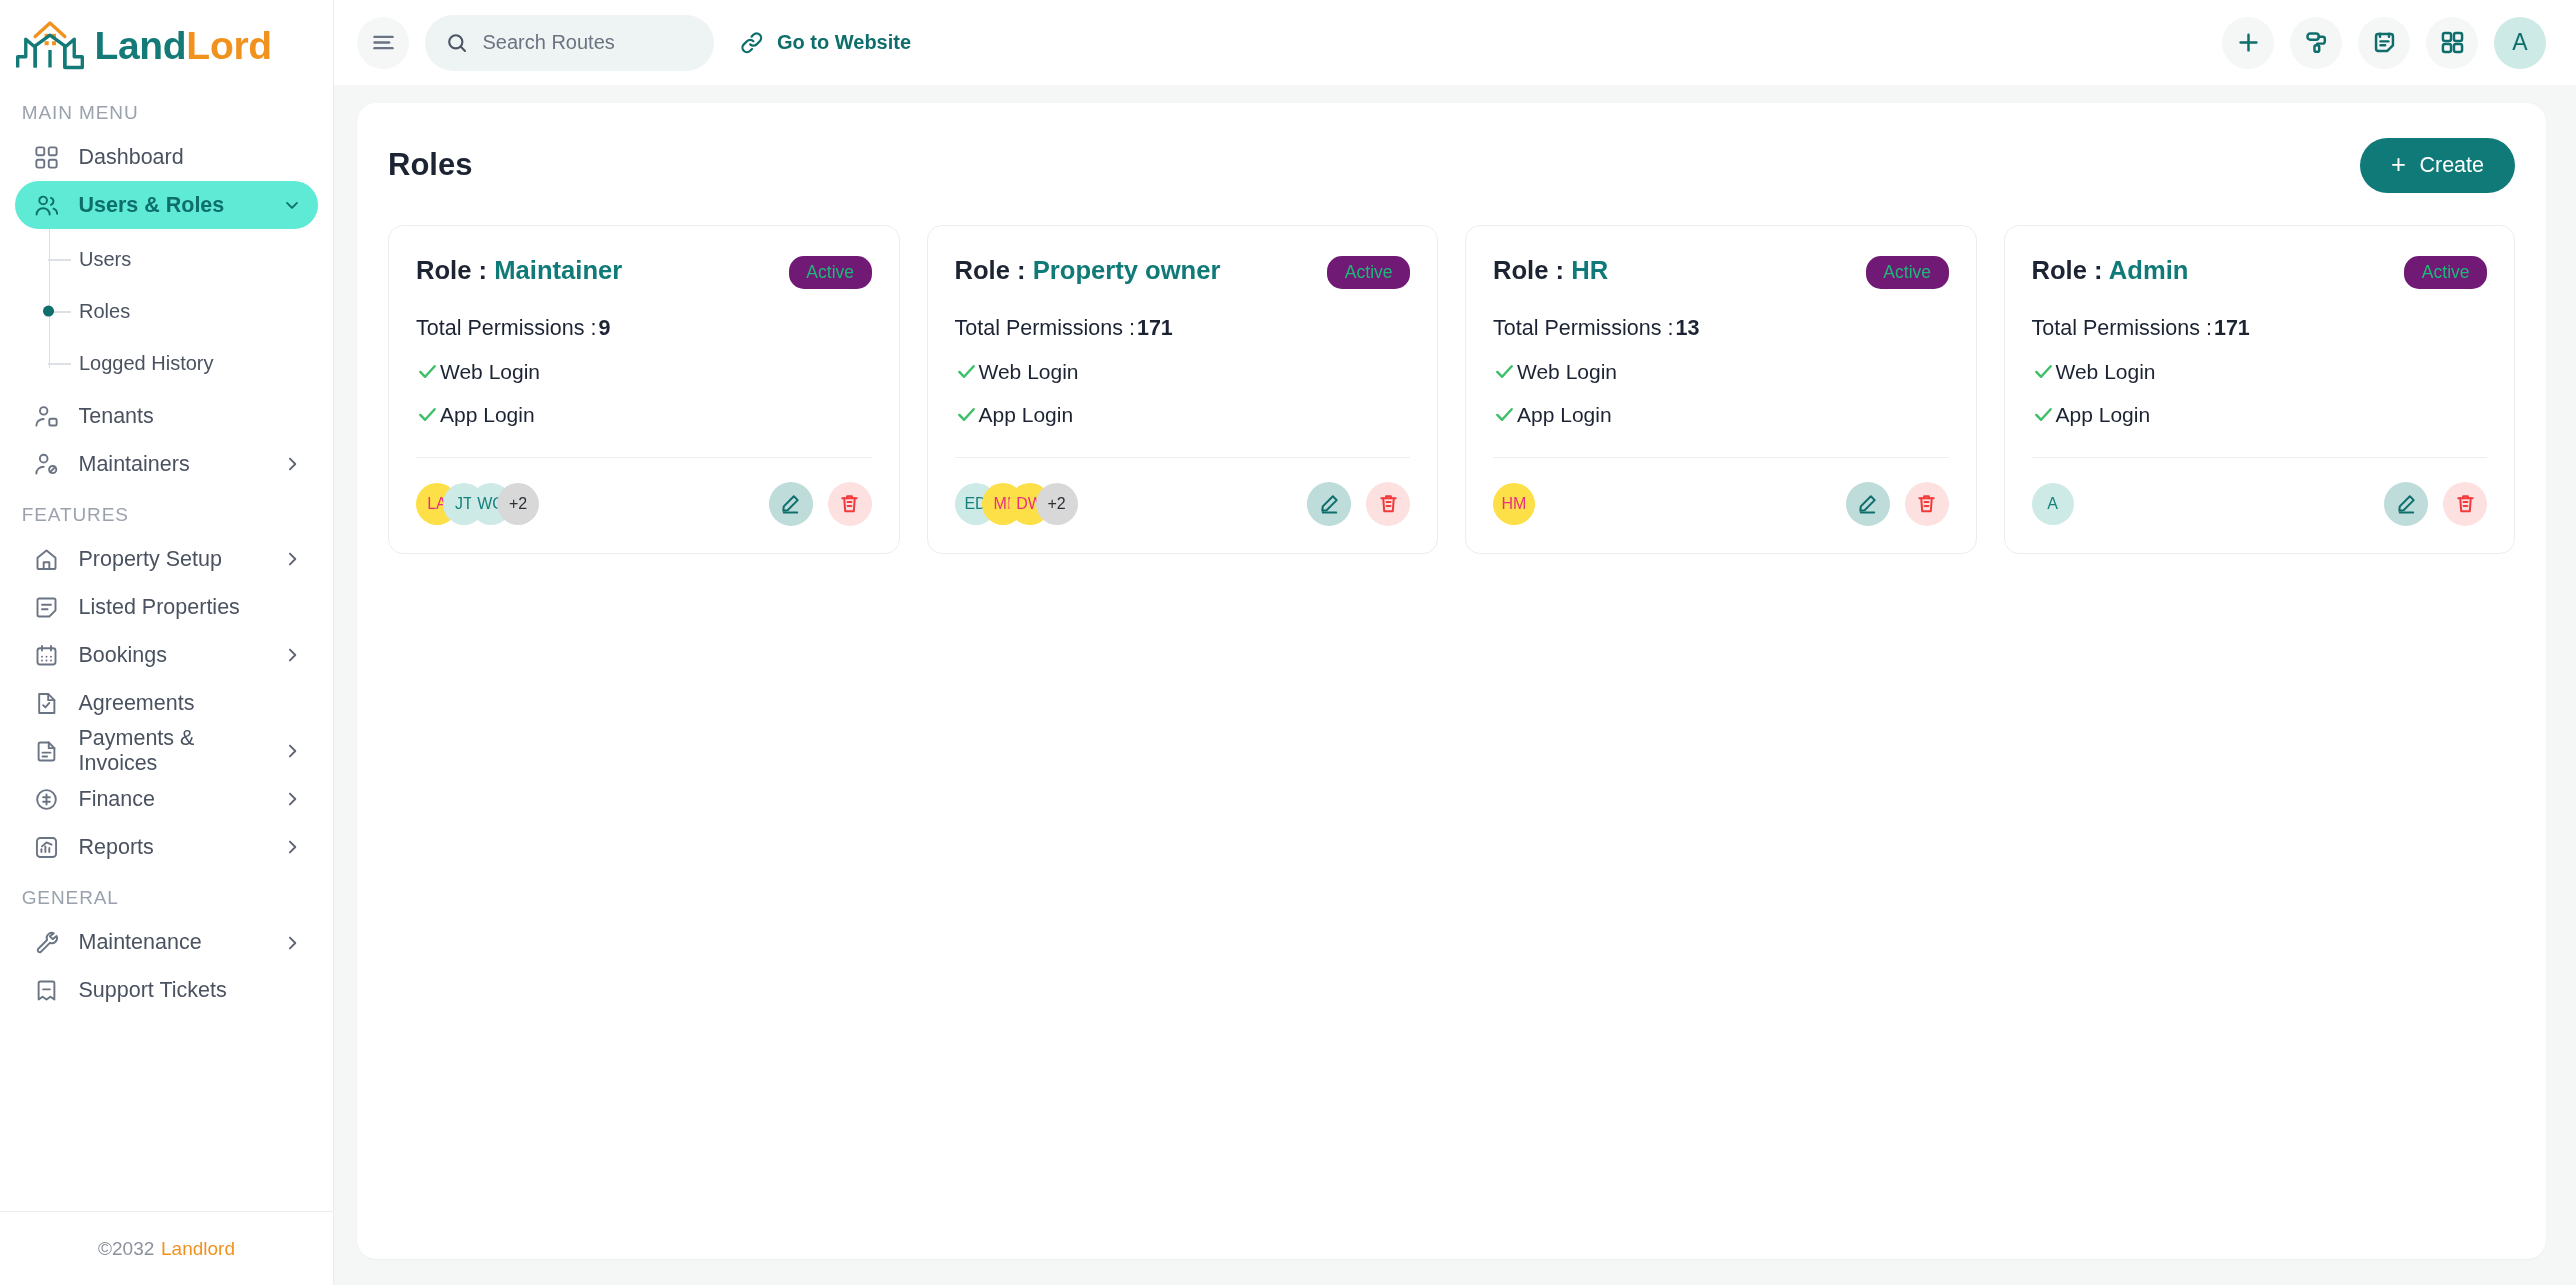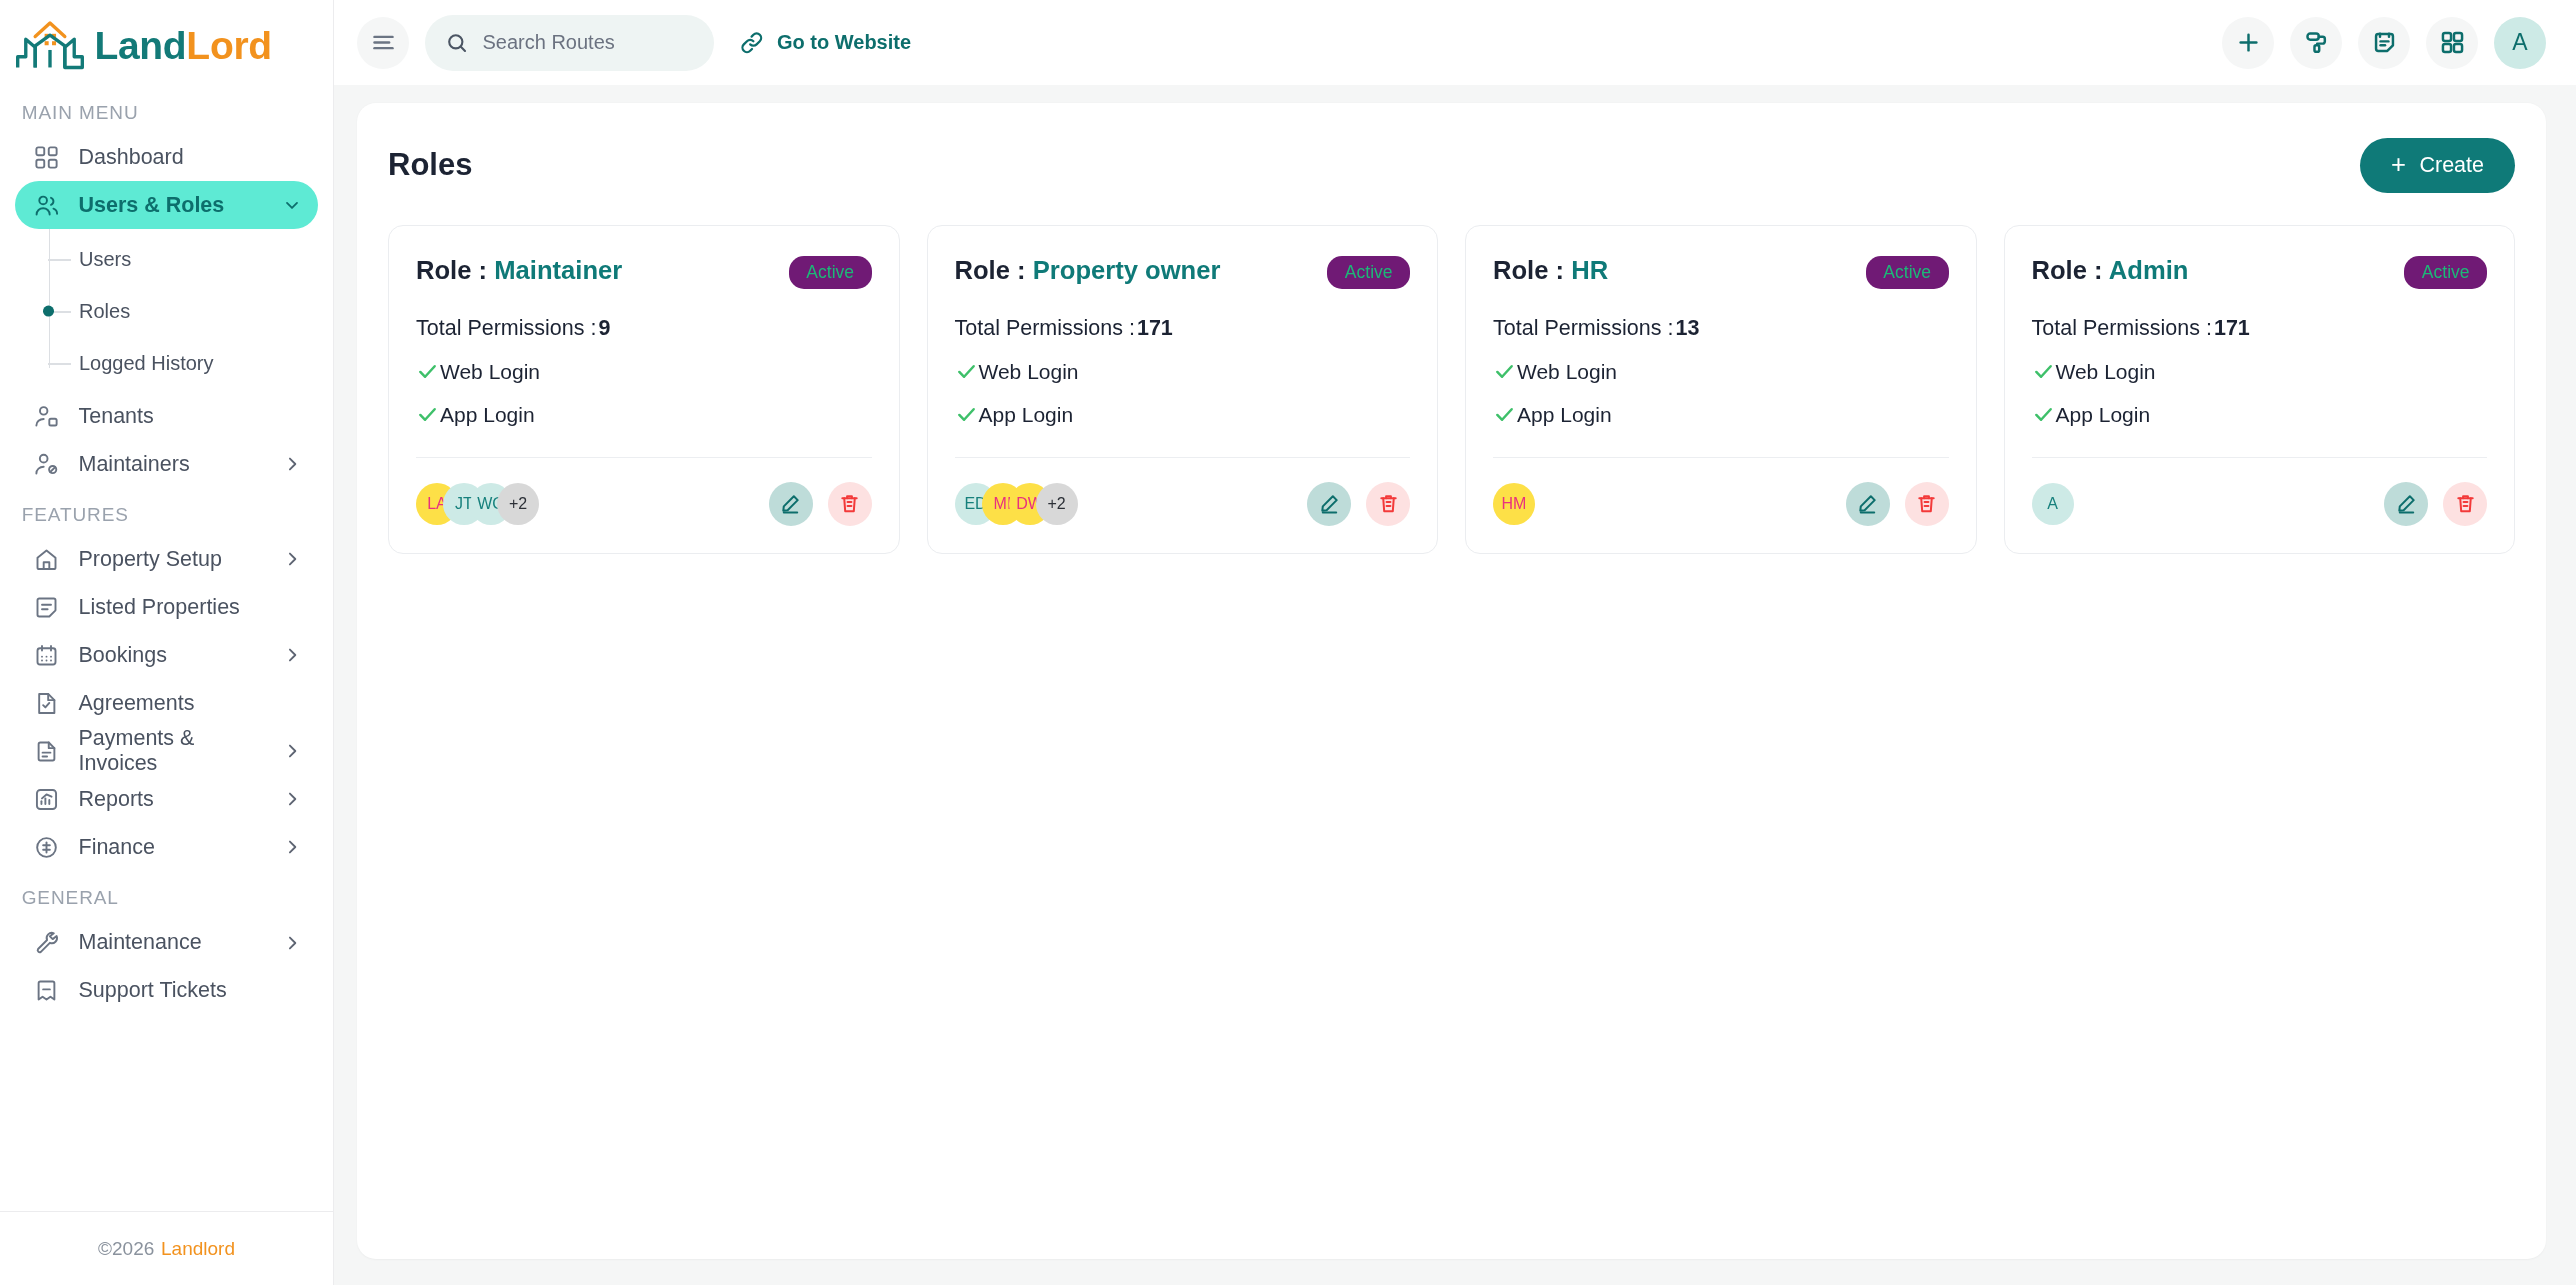--- a/index.html
+++ b/index.html
@@ -331,52 +331,52 @@
         <span class="chev">
           <svg viewBox="0 0 24 24">
               <path d="M9.5 5.5 L16 12 L9.5 18.5"></path>
             </svg>
         </span>
       </div>
 
       <div class="nav-item">
         <span class="nav-icon">
           <svg viewBox="0 0 24 24">
+              <circle cx="12" cy="12" r="8.3"></circle>
+              <path d="M12 7.5 v9"></path>
+              <path d="M9 10 h6"></path>
+              <path d="M9 14 h6"></path>
+            </svg>
+        </span>
+        <span class="nav-label">Finance</span>
+        <span class="chev">
+          <svg viewBox="0 0 24 24">
+              <path d="M9.5 5.5 L16 12 L9.5 18.5"></path>
+            </svg>
+        </span>
+      </div>
+
+      <div class="nav-item">
+        <span class="nav-icon">
+          <svg viewBox="0 0 24 24">
               <rect x="3.5" y="3.5" width="17" height="17" rx="3"></rect>
               <path d="M7.5 16 v-2.5"></path>
               <path d="M11 16 v-5"></path>
               <path d="M14.5 16 v-3.5"></path>
               <path d="M8 11 L12 7.5 L16.5 9.5"></path>
             </svg>
         </span>
         <span class="nav-label">Reports</span>
         <span class="chev">
           <svg viewBox="0 0 24 24">
               <path d="M9.5 5.5 L16 12 L9.5 18.5"></path>
             </svg>
         </span>
       </div>
 
-      <div class="nav-item">
-        <span class="nav-icon">
-          <svg viewBox="0 0 24 24">
-              <circle cx="12" cy="12" r="8.3"></circle>
-              <path d="M12 7.5 v9"></path>
-              <path d="M9 10 h6"></path>
-              <path d="M9 14 h6"></path>
-            </svg>
-        </span>
-        <span class="nav-label">Finance</span>
-        <span class="chev">
-          <svg viewBox="0 0 24 24">
-              <path d="M9.5 5.5 L16 12 L9.5 18.5"></path>
-            </svg>
-        </span>
-      </div>
-
       <div class="nav-section-title">GENERAL</div>
 
       <div class="nav-item">
         <span class="nav-icon">
           <svg viewBox="0 0 24 24">
               <path d="M18.5 3.8 a4.6 4.6 0 0 0-6 6 L4.5 17.8 a1.8 1.8 0 0 0 2.5 2.5 l8-8 a4.6 4.6 0 0 0 6-6 L17.5 9 l-2.5-2.5 Z"></path>
             </svg>
         </span>
         <span class="nav-label">Maintenance</span>
         <span class="chev">
@@ -392,21 +392,21 @@
               <path d="M5 5.5 a1.5 1.5 0 0 1 1.5-1.5 h11 A1.5 1.5 0 0 1 19 5.5 V20 l-3.5-2.5 L12 20 l-3.5-2.5 L5 20 Z"></path>
               <path d="M9 11 h6"></path>
             </svg>
         </span>
         <span class="nav-label">Support Tickets</span>
       </div>
 
     </nav>
 
     <div class="sidebar-footer">
-      <span>©2026</span>
+      <span>©2032</span>
       <span class="footer-brand">Landlord</span>
     </div>
   </aside>
 
   <div class="main">
 
     <header class="topbar">
       <div class="icon-btn-round">
         <svg viewBox="0 0 24 24">
             <path d="M4 7 h16"></path>

